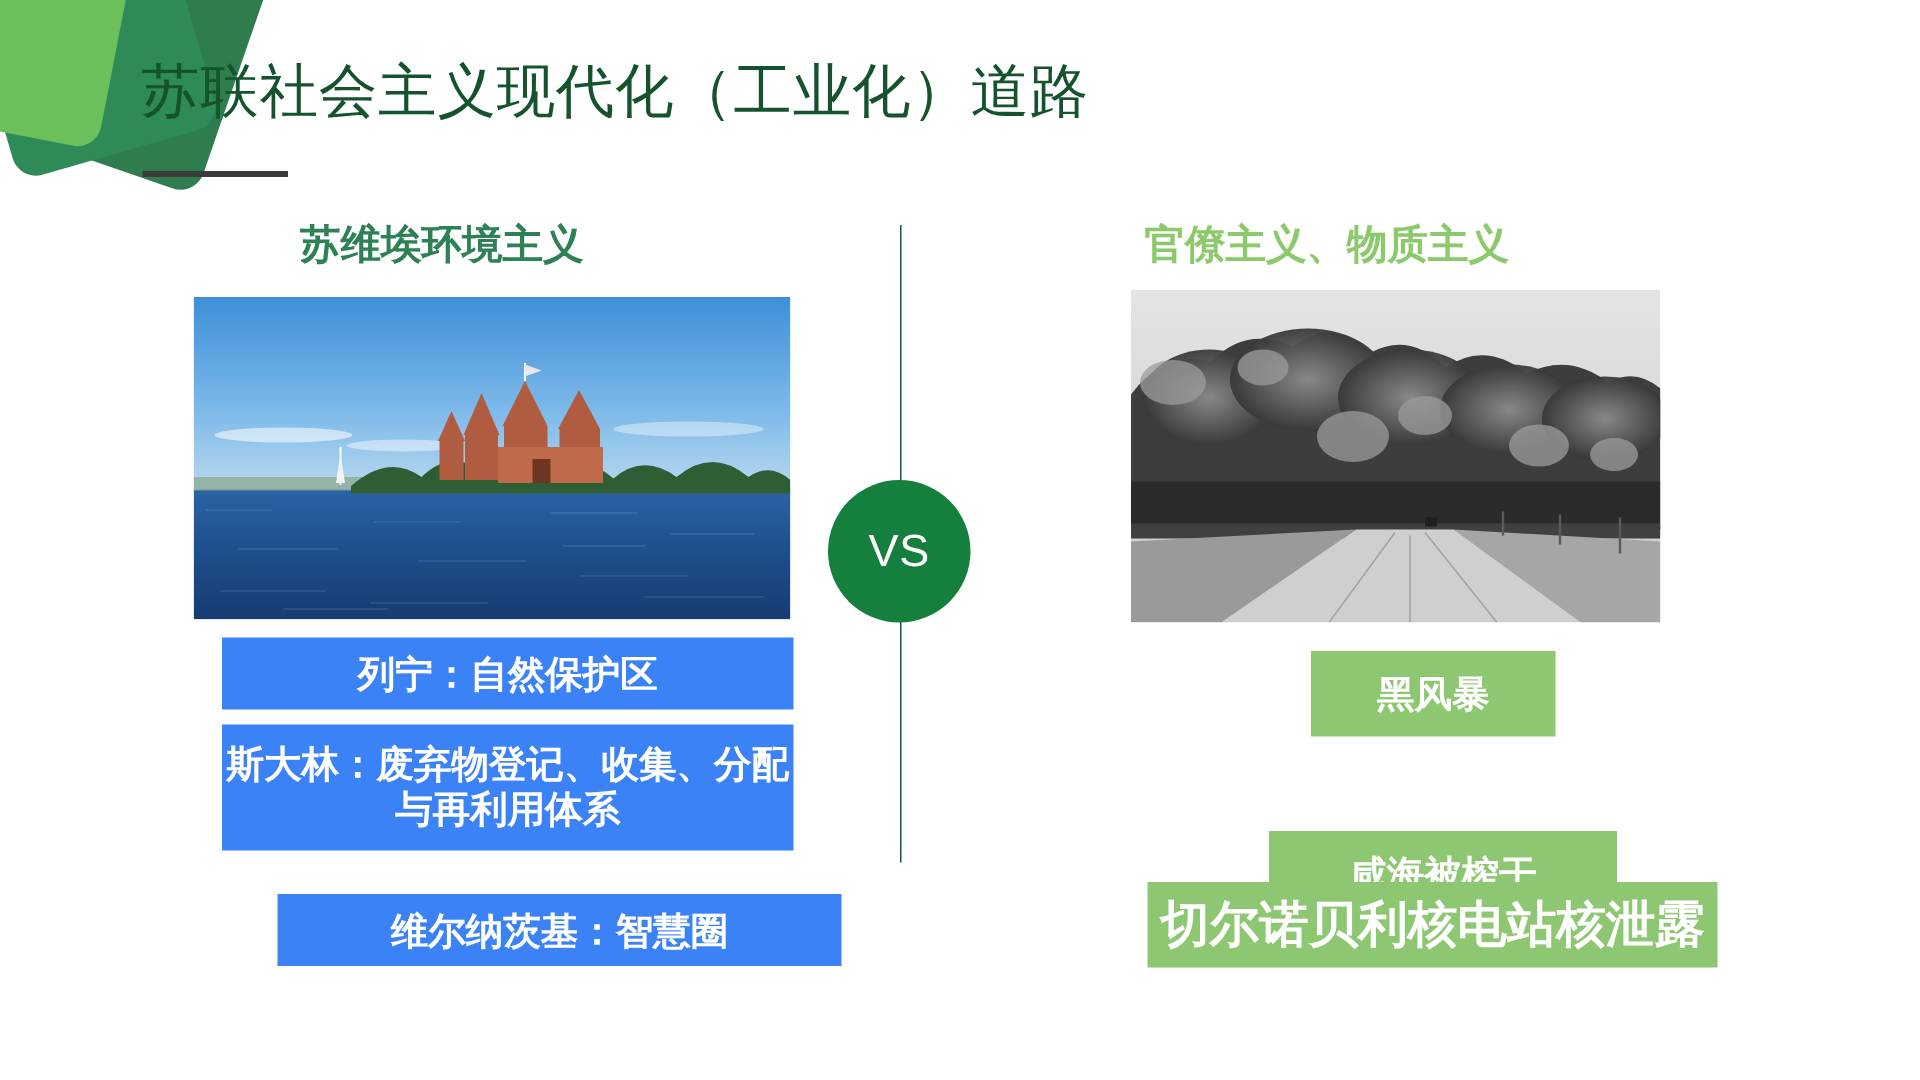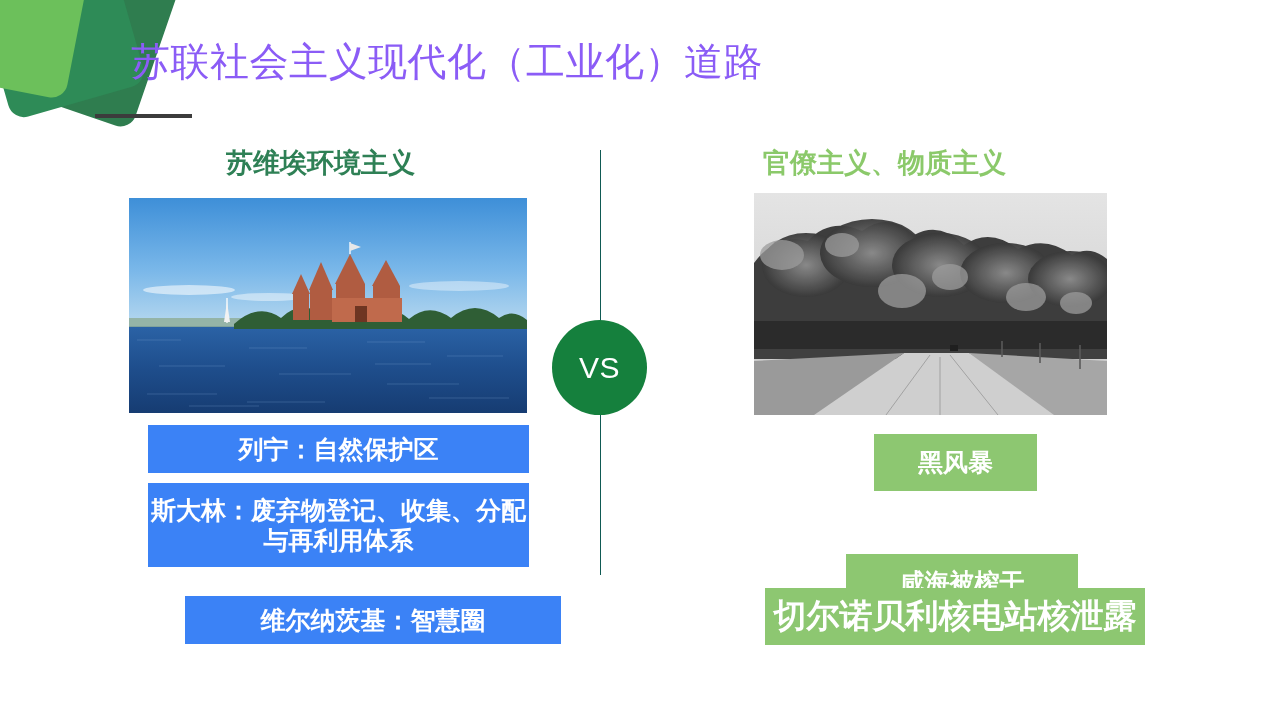--- a/index.html
+++ b/index.html
@@ -39,43 +39,42 @@
     transform: rotate(11deg);
   }
 
   
   #slide-title {
     position: absolute;
     left: 94px;
     top: 38px;
     font-size: 39px;
     line-height: 1.22;
-    color: #8b5cf6;
+    color: #14532d;
     letter-spacing: 0.5px;
     white-space: nowrap;
-    margin-left: 37px;
   }
   #title-rule {
     position: absolute;
     left: 95px;
     top: 114px;
     width: 97px;
     height: 4px;
     background: #3c3c3c;
   }
 
   
   .col-heading {
     position: absolute;
     font-size: 27px;
     font-weight: bold;
     white-space: nowrap;
   }
   #heading-left {
-    left: 226px;
+    left: 200px;
     top: 145px;
     color: #2e8055;
   }
   #heading-right {
     left: 763px;
     top: 145px;
     color: #8bc96a;
   }
 
   

